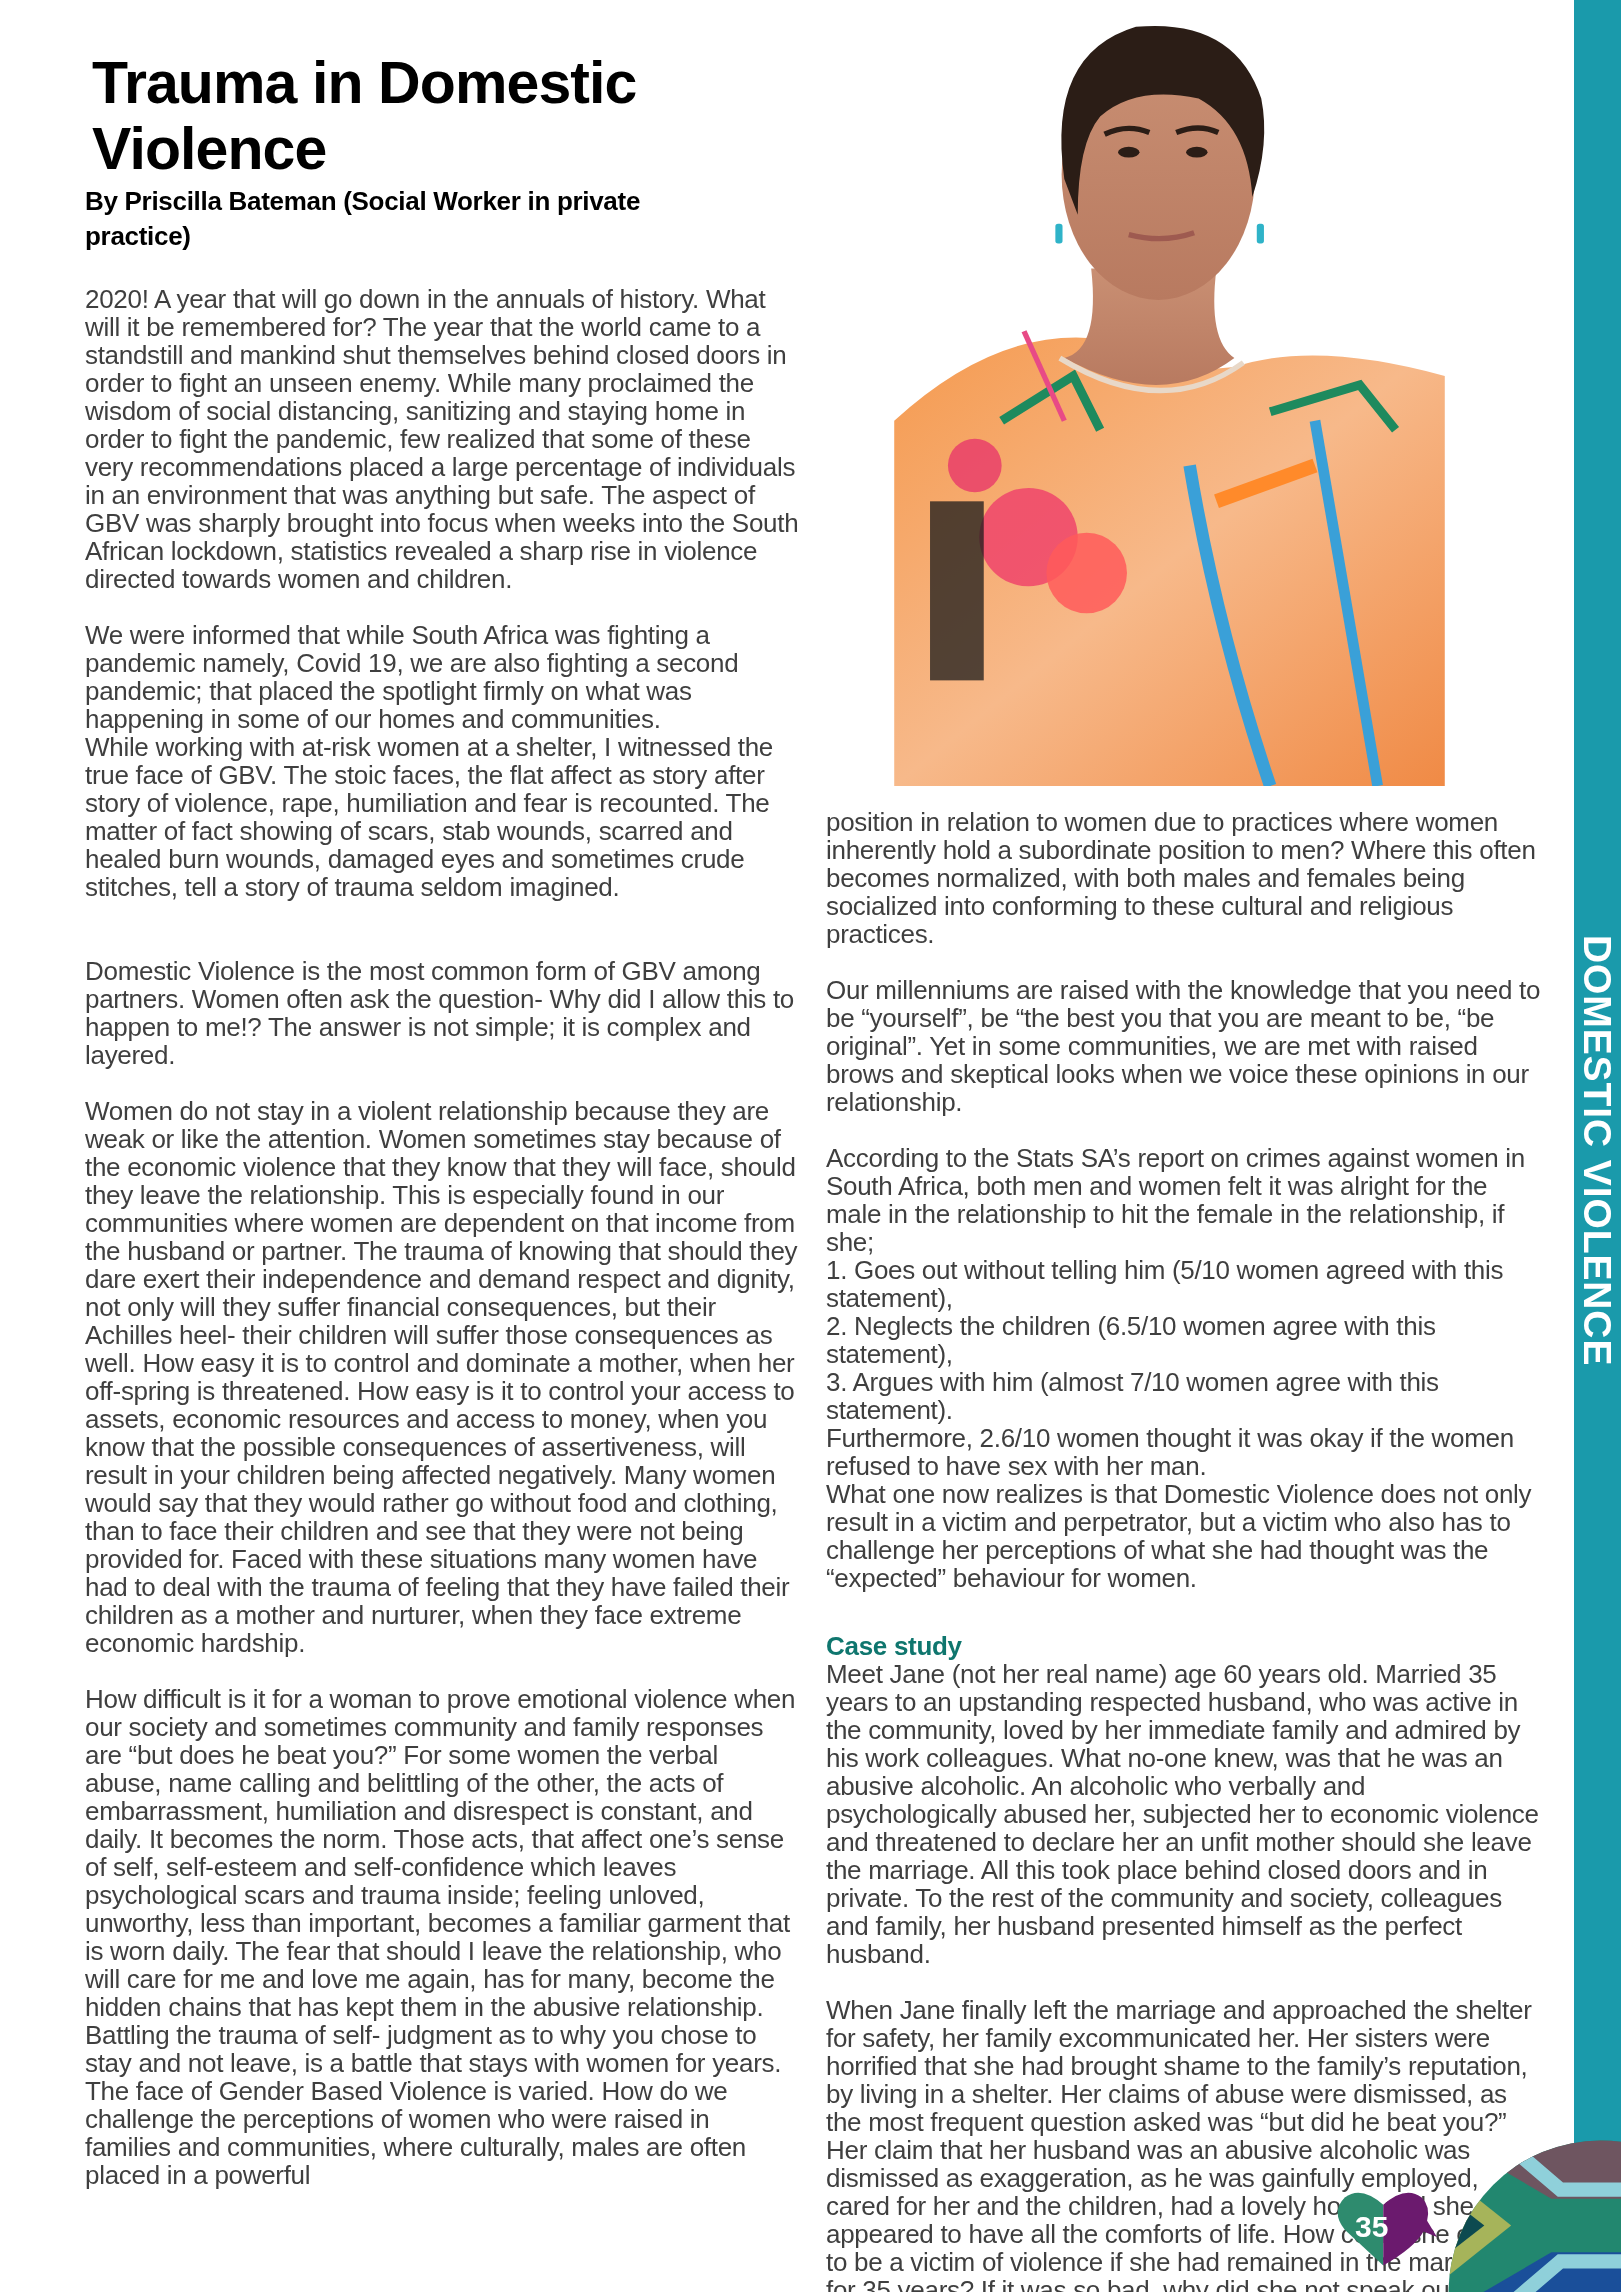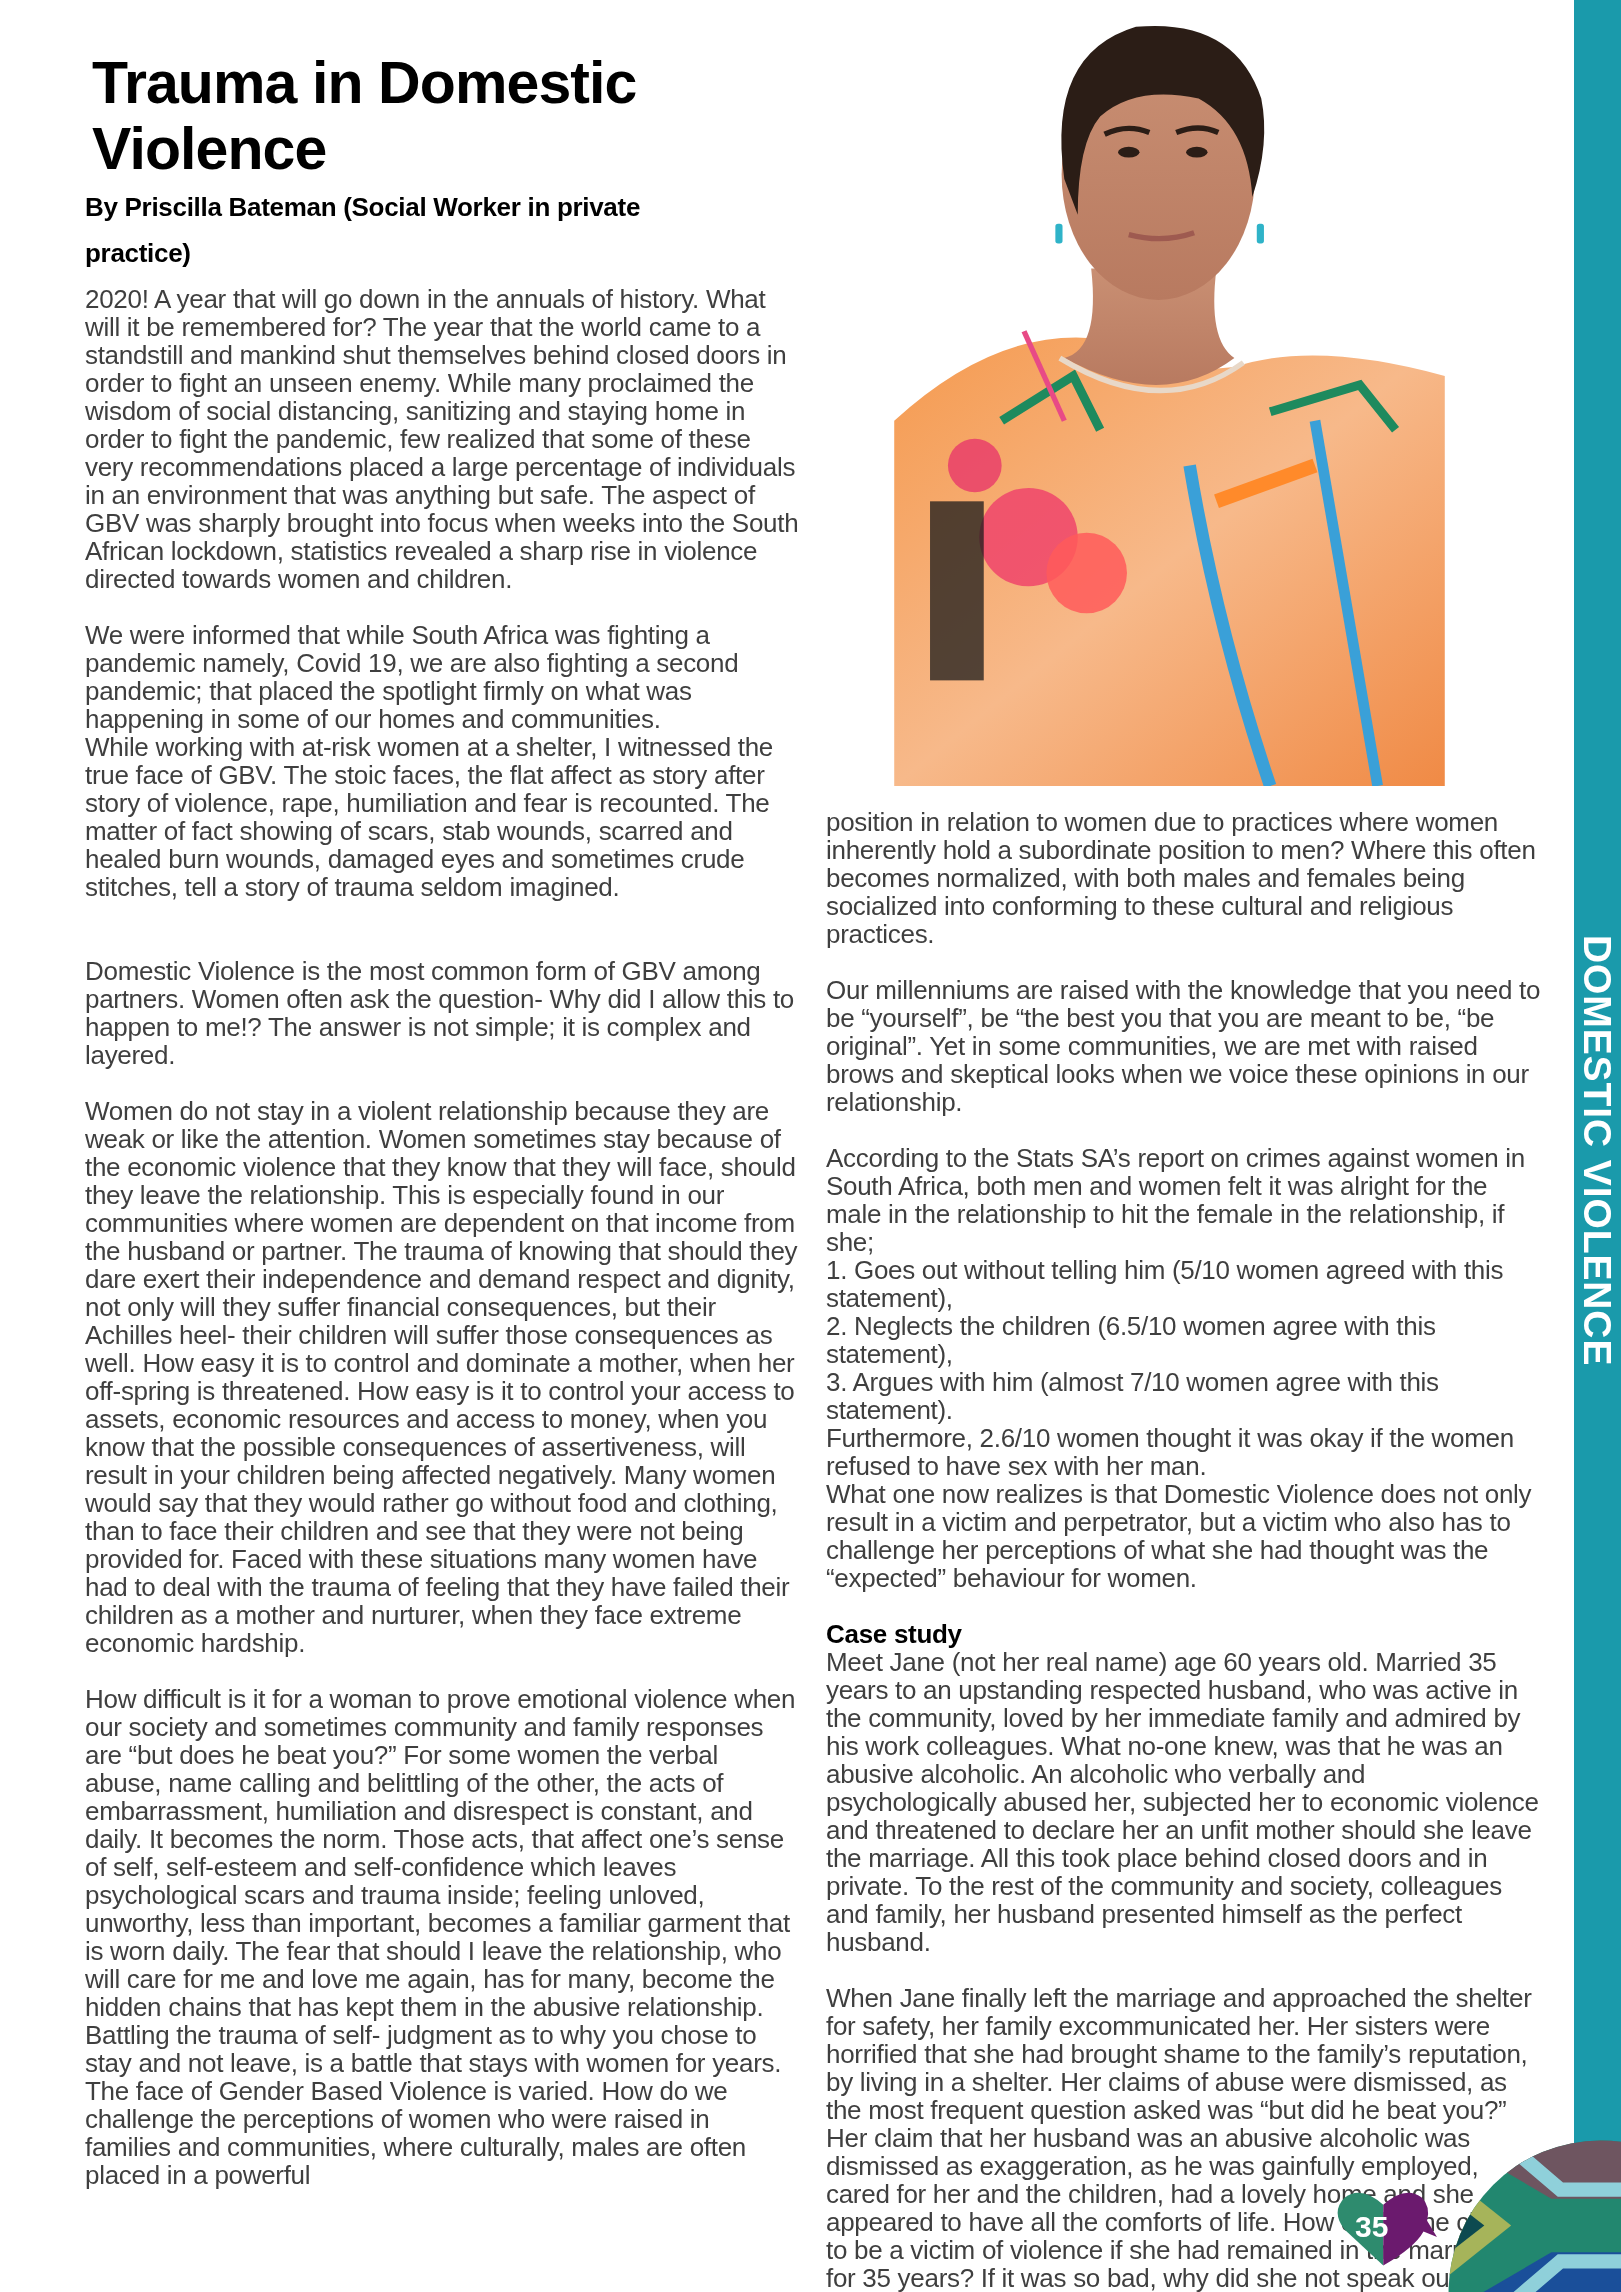--- a/index.html
+++ b/index.html
@@ -3,28 +3,28 @@
 <meta charset="utf-8">
 <style>
   html, body { margin: 0; padding: 0; background: #ffffff; }
   body { width: 1621px; height: 2293px; position: relative; overflow: hidden;
          font-family: "Liberation Sans", sans-serif; color: #3b3b3b; }
 
   .title { position: absolute; left: 85px; top: 43px; width: 716px; margin: 7px;
            font-family: "Liberation Sans", sans-serif; font-weight: 700;
            font-size: 59px; line-height: 66px; color: #000; letter-spacing: -0.9px; }
   .byline { position: absolute; left: 85px; top: 184px; width: 663px; margin: 0;
-            font-weight: 700; font-size: 26px; line-height: 46px; color: #000; letter-spacing: -0.3px; }
+            font-weight: 700; font-size: 26px; line-height: 35px; color: #000; letter-spacing: -0.3px; }
 
   .col { position: absolute; font-size: 26px; line-height: 28px; color: #3f3f3f; letter-spacing: -0.3px; }
   .col p { margin: 0; }
   .col .gap { height: 28px; }
   .col-left { left: 85px; top: 285px; width: 716px; }
   .col-right { left: 826px; top: 808px; width: 716px; }
-  .col .heading { font-weight: 700; color: #000000; }
+  .col .heading { font-weight: 700; color: #0f766e; margin-top: 12px; }
 
   .photo { position: absolute; left: 894px; top: 0; width: 551px; height: 786px; overflow: hidden; background: #fff; }
 
   .sidebar { position: absolute; left: 1574px; top: 0; width: 47px; height: 2185px; background: #1a9aab; }
   .sidebar-label { position: absolute; left: 1578px; top: 887px; width: 39px; height: 528px;
                    writing-mode: vertical-rl; color: #ffffff; font-weight: 700; font-size: 39px;
                    letter-spacing: 0.9px; line-height: 39px; text-align: center; }
 
   .flag-badge { position: absolute; left: 1444px; top: 2136px; width: 197px; height: 179px; }
   .page-badge { position: absolute; left: 1334px; top: 2185px; width: 103px; height: 85px; }

